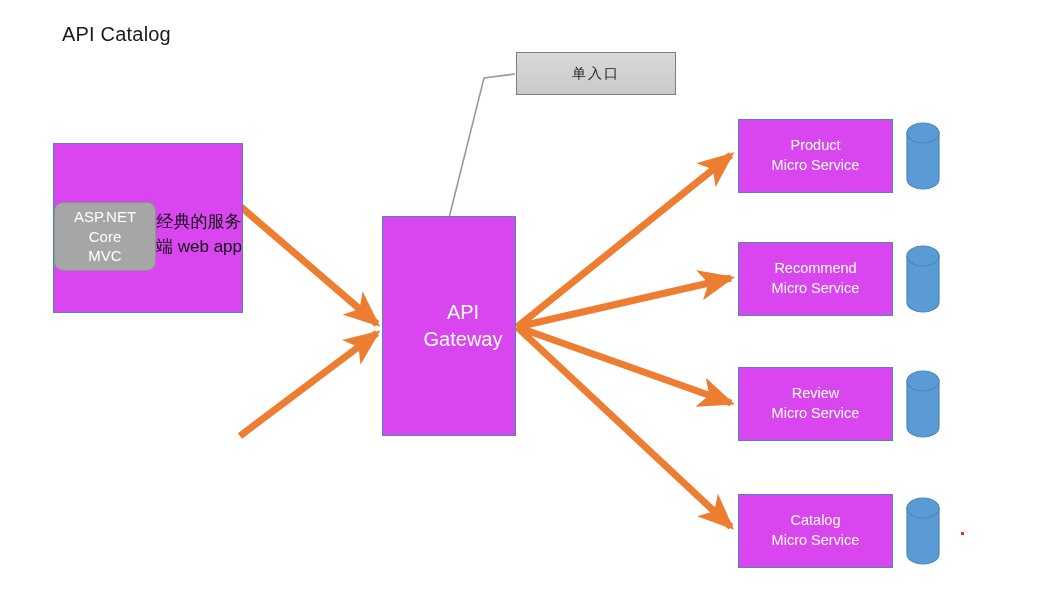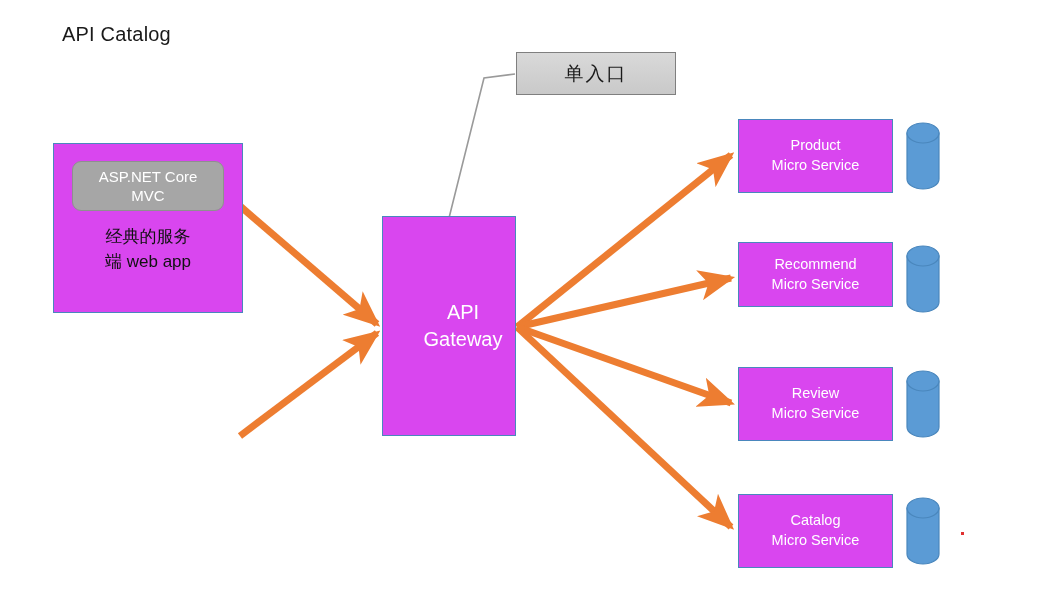--- a/index.html
+++ b/index.html
@@ -33,21 +33,21 @@
   .blue-box {
     position: absolute;
     background: #d946ef;
     border: 1px solid #4a87bd;
     box-sizing: border-box;
   }
 
   
   .client-box {
     display: flex;
-    flex-direction: column;
+    flex-direction: row;
     align-items: center;
   }
   .tech-chip {
     margin-top: 17px;
     width: 152px;
     min-height: 50px;
     background: #A6A6A6;
     border: 1px solid #8f8f8f;
     border-radius: 9px;
     box-sizing: border-box;
@@ -99,21 +99,21 @@
   
   .callout {
     position: absolute;
     background: linear-gradient(180deg, #d9d9d9 0%, #c9c9c9 100%);
     border: 1px solid #7f7f7f;
     box-sizing: border-box;
     display: flex;
     align-items: center;
     justify-content: center;
     color: #1a1a1a;
-    font-size: 19px;
+    font-size: 14px;
     letter-spacing: 2px;
   }
 
   
   #links {
     position: absolute;
     left: 0;
     top: 0;
     width: 1054px;
     height: 596px;
@@ -177,21 +177,21 @@
 
   <div class="blue-box svc-box" style="left:738px; top:119px; width:155px; height:74px;">
     <span>Product</span>
     <span>Micro Service</span>
   </div>
   <svg style="position:absolute; left:904px; top:121px;" width="40" height="70" xmlns="http://www.w3.org/2000/svg">
     <path d="M3,12 L3,58 A16,10 0 0 0 35,58 L35,12 Z" fill="#5B9BD5" stroke="#4a87bd" stroke-width="1.2"></path>
     <ellipse cx="19" cy="12" rx="16" ry="10" fill="#5B9BD5" stroke="#4a87bd" stroke-width="1.2"></ellipse>
   </svg>
 
-  <div class="blue-box svc-box" style="left:738px; top:242px; width:155px; height:65px;">
+  <div class="blue-box svc-box" style="left:738px; top:242px; width:155px; height:74px;">
     <span>Recommend</span>
     <span>Micro Service</span>
   </div>
   <svg style="position:absolute; left:904px; top:244px;" width="40" height="70" xmlns="http://www.w3.org/2000/svg">
     <path d="M3,12 L3,58 A16,10 0 0 0 35,58 L35,12 Z" fill="#5B9BD5" stroke="#4a87bd" stroke-width="1.2"></path>
     <ellipse cx="19" cy="12" rx="16" ry="10" fill="#5B9BD5" stroke="#4a87bd" stroke-width="1.2"></ellipse>
   </svg>
 
   <div class="blue-box svc-box" style="left:738px; top:367px; width:155px; height:74px;">
     <span>Review</span>

